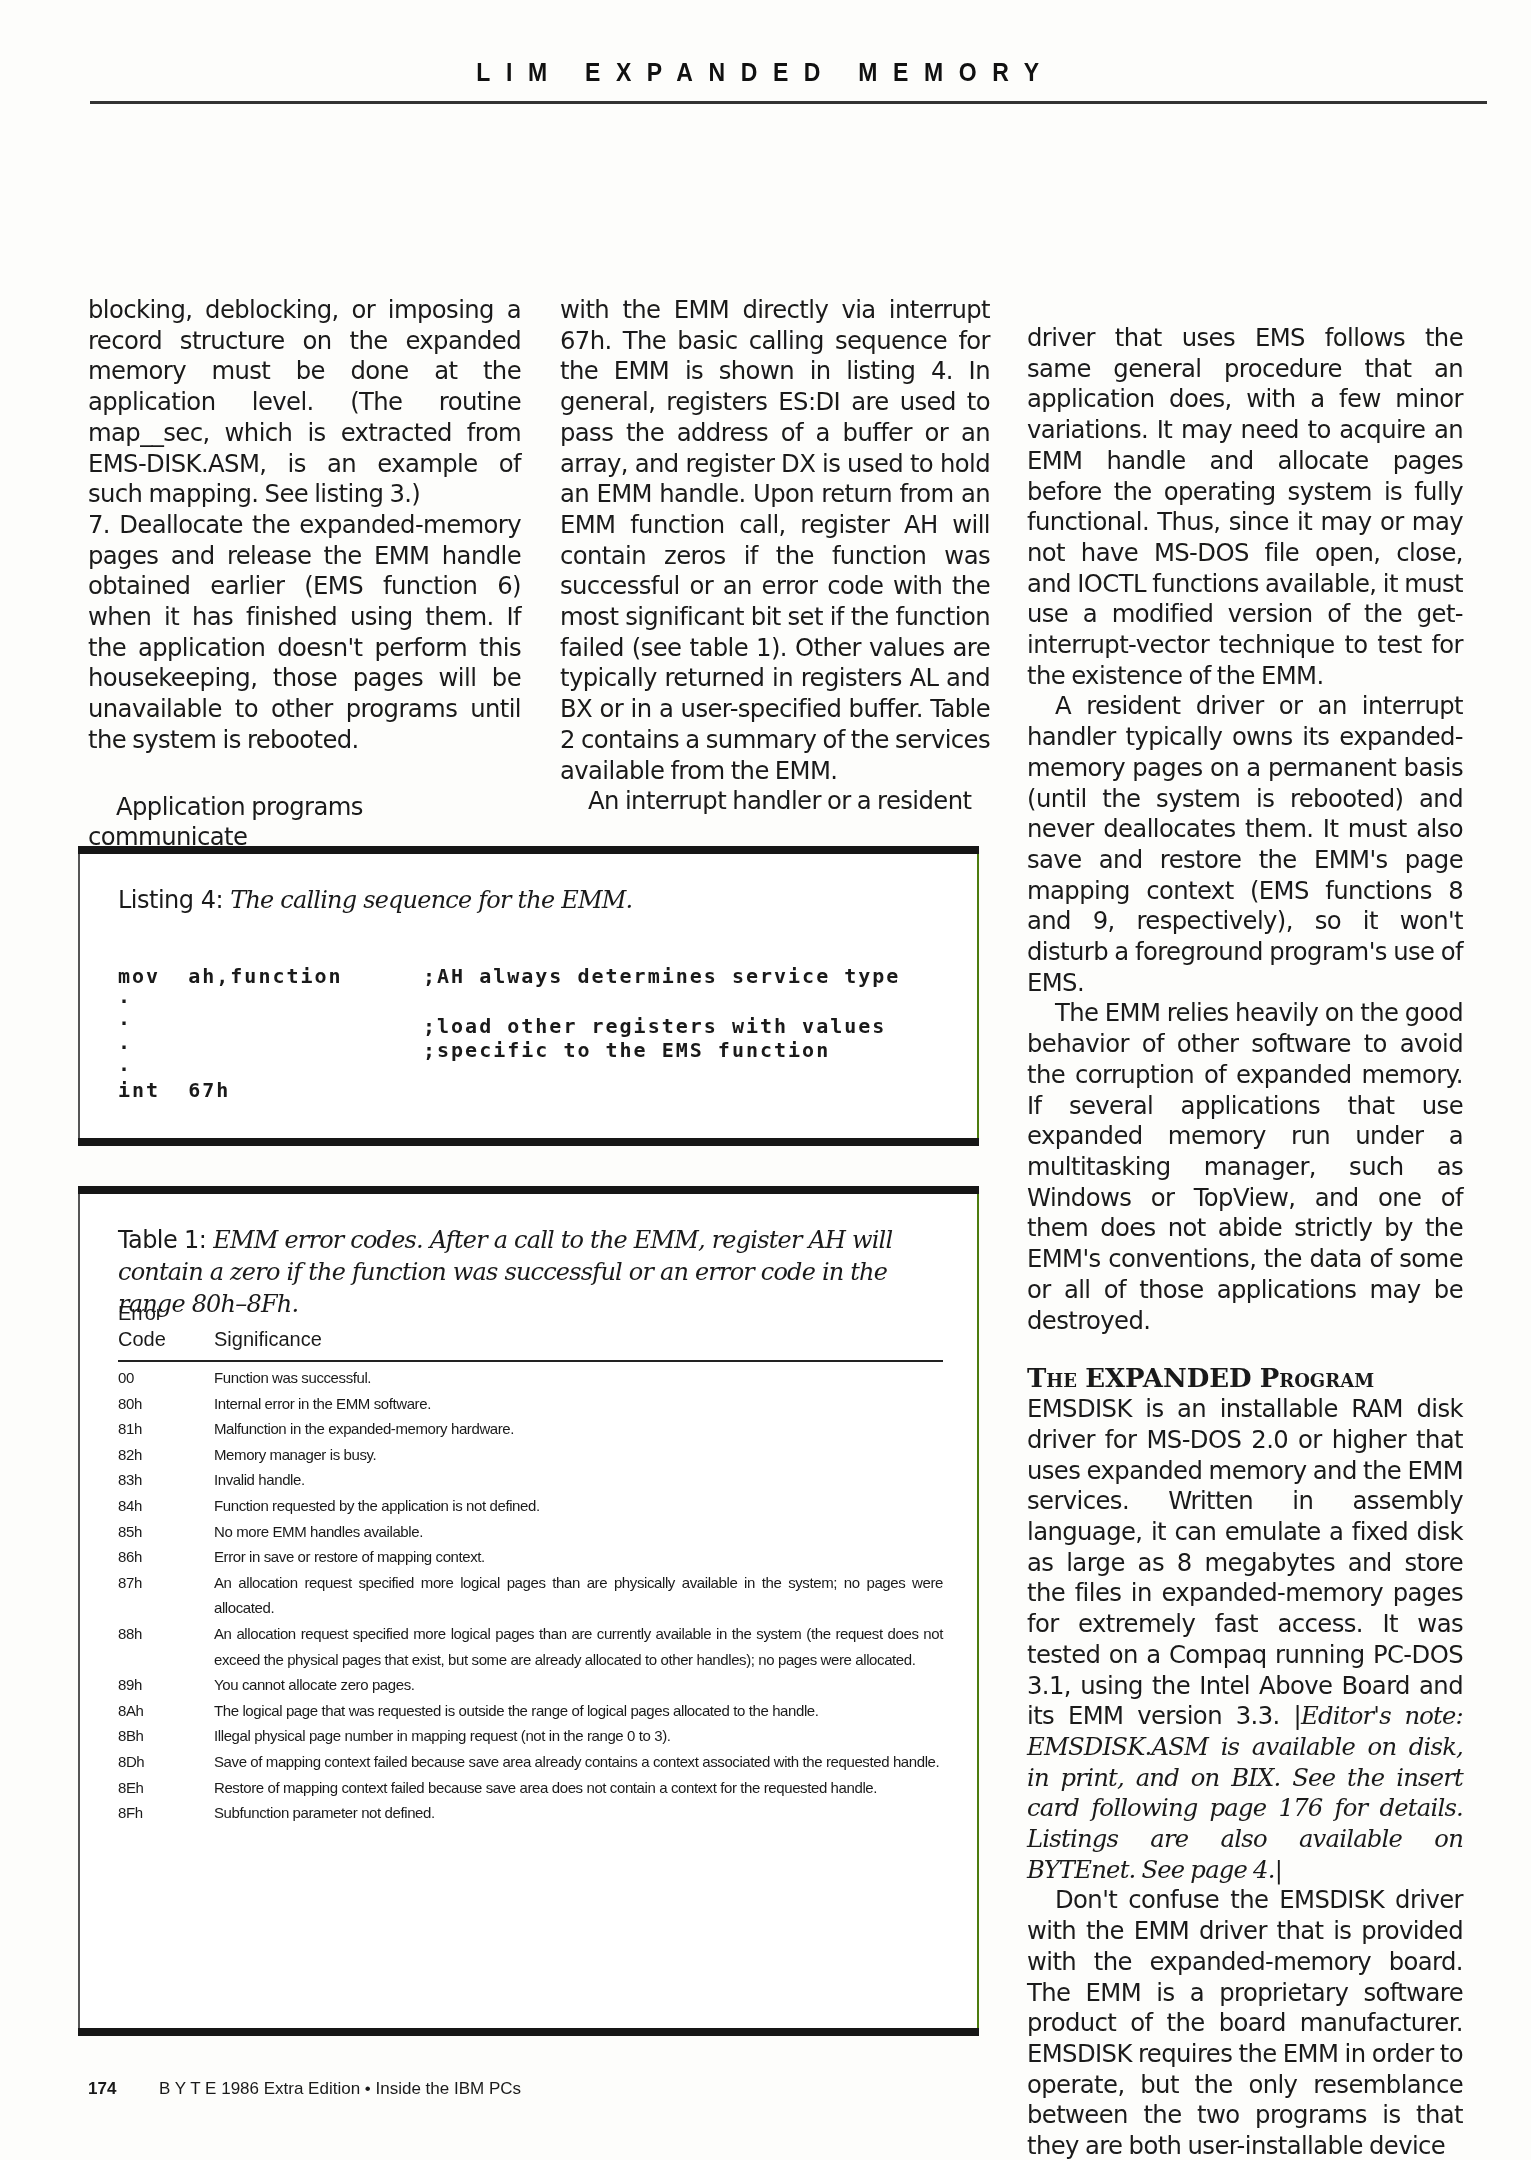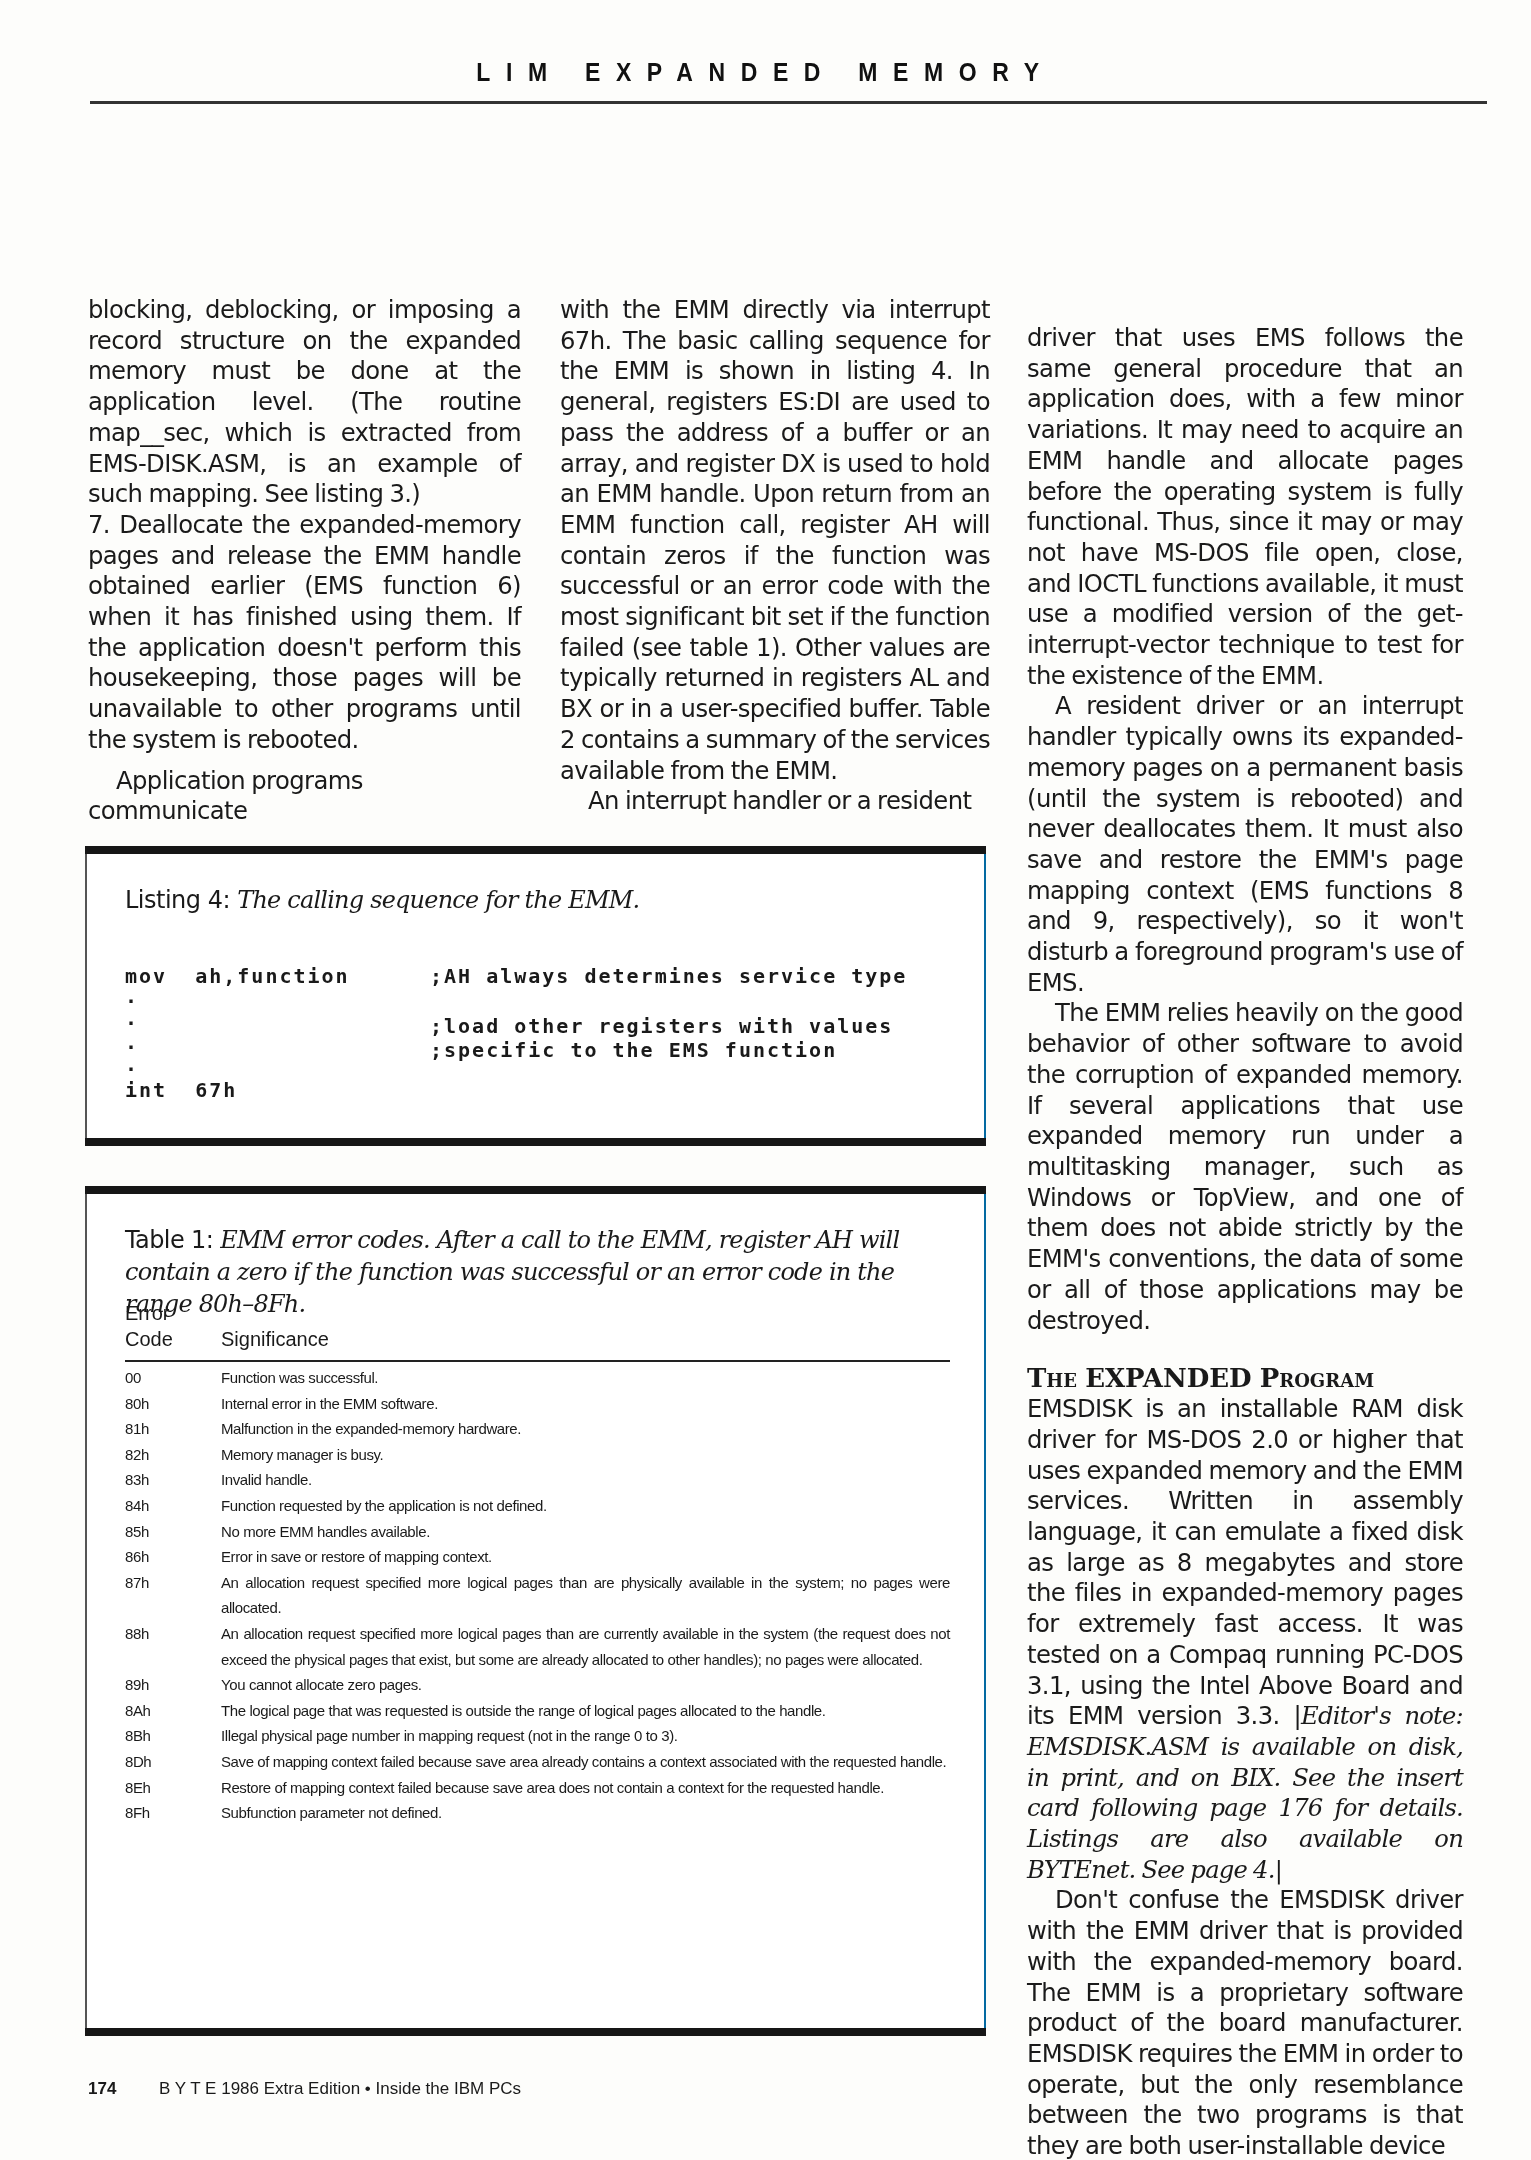--- a/index.html
+++ b/index.html
@@ -7,31 +7,31 @@
          font-family: "DejaVu Sans", sans-serif; }
   .running-head { position: absolute; left: 0; width: 1531px; top: 58px; text-align: center;
                   font-family: "Liberation Sans", sans-serif; font-weight: bold; font-size: 25px;
                   letter-spacing: 17px; color: #111; transform: scaleX(0.92); }
   .head-rule { position: absolute; left: 90px; width: 1397px; top: 101px; height: 3px; background: #333; }
 
   .col { position: absolute; font-size: 24.3px; line-height: 30.7px; text-align: justify;
          font-family: "DejaVu Sans", sans-serif; letter-spacing: -0.6px; word-spacing: -1px; }
   .col p { margin: 0; }
   .col p.indent { text-indent: 28px; }
-  .col p.gap { margin-top: 10px; }
+  .col p.gap { margin-top: 36px; }
   .col1 { left: 88px; top: 295px; width: 433px; }
   .col2 { left: 560px; top: 295px; width: 430px; }
   .col3 { left: 1027px; top: 295px; width: 436px; margin-top: 28px; }
 
   .sec-head { font-family: "DejaVu Serif", serif; font-weight: bold; font-size: 26px; margin-top: 26px !important;
               font-variant: small-caps; letter-spacing: 0; line-height: 32px; }
   .ital { font-family: "DejaVu Serif", serif; font-style: italic; letter-spacing: -0.8px; }
 
-  .box { position: absolute; left: 85px; width: 897px; background: #fff; border-left: 2px solid #555;
-         border-right: 2px solid #0369a1; }
+  .box { position: absolute; left: 78px; width: 897px; background: #fff; border-left: 2px solid #555;
+         border-right: 2px solid #4d7c0f; }
   .box .bar-top { position: absolute; left: -2px; right: -2px; top: 0; height: 8px; background: #161616; }
   .box .bar-bot { position: absolute; left: -2px; right: -2px; bottom: 0; height: 8px; background: #161616; }
 
   .listing { top: 846px; height: 300px; }
   .listing-cap { position: absolute; left: 38px; top: 40px; font-size: 24px; font-family: "DejaVu Sans", sans-serif; letter-spacing: -0.5px; }
   .code { position: absolute; left: 38px; font-family: "DejaVu Sans Mono", monospace; font-size: 20px; font-weight: bold; letter-spacing: 2px; white-space: pre; }
 
   .table1 { top: 1186px; height: 850px; }
   .t-cap { position: absolute; left: 38px; top: 38px; width: 820px; font-size: 24px; line-height: 32px; letter-spacing: -0.6px; }
   .t-head { position: absolute; left: 38px; top: 114px; width: 825px; height: 60px; border-bottom: 2px solid #222;

